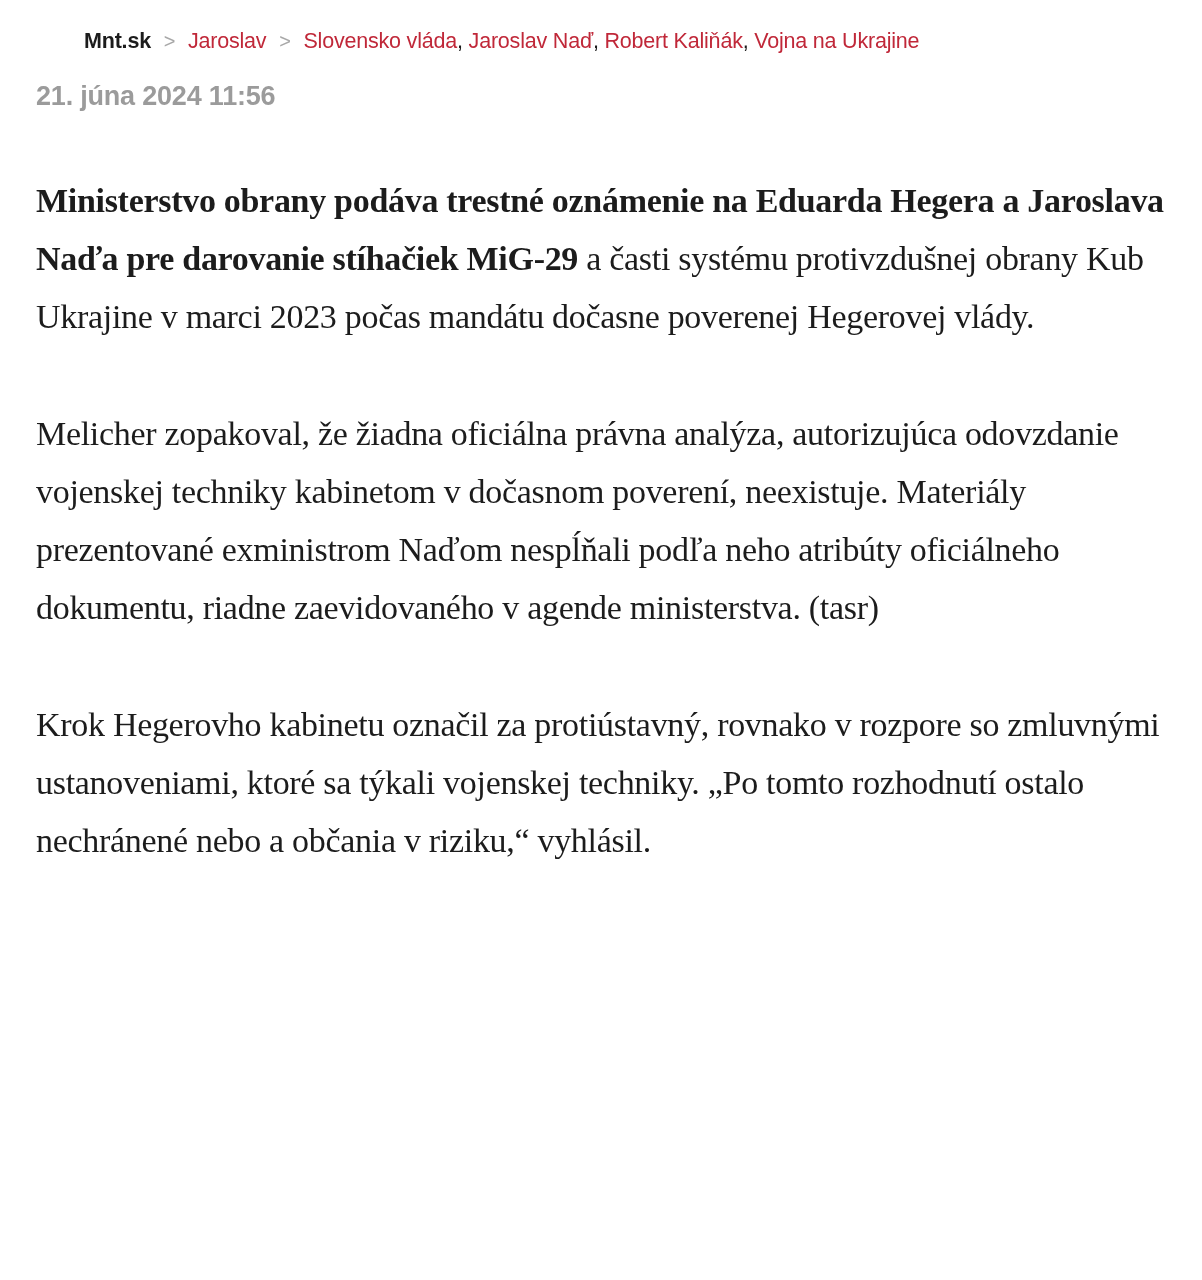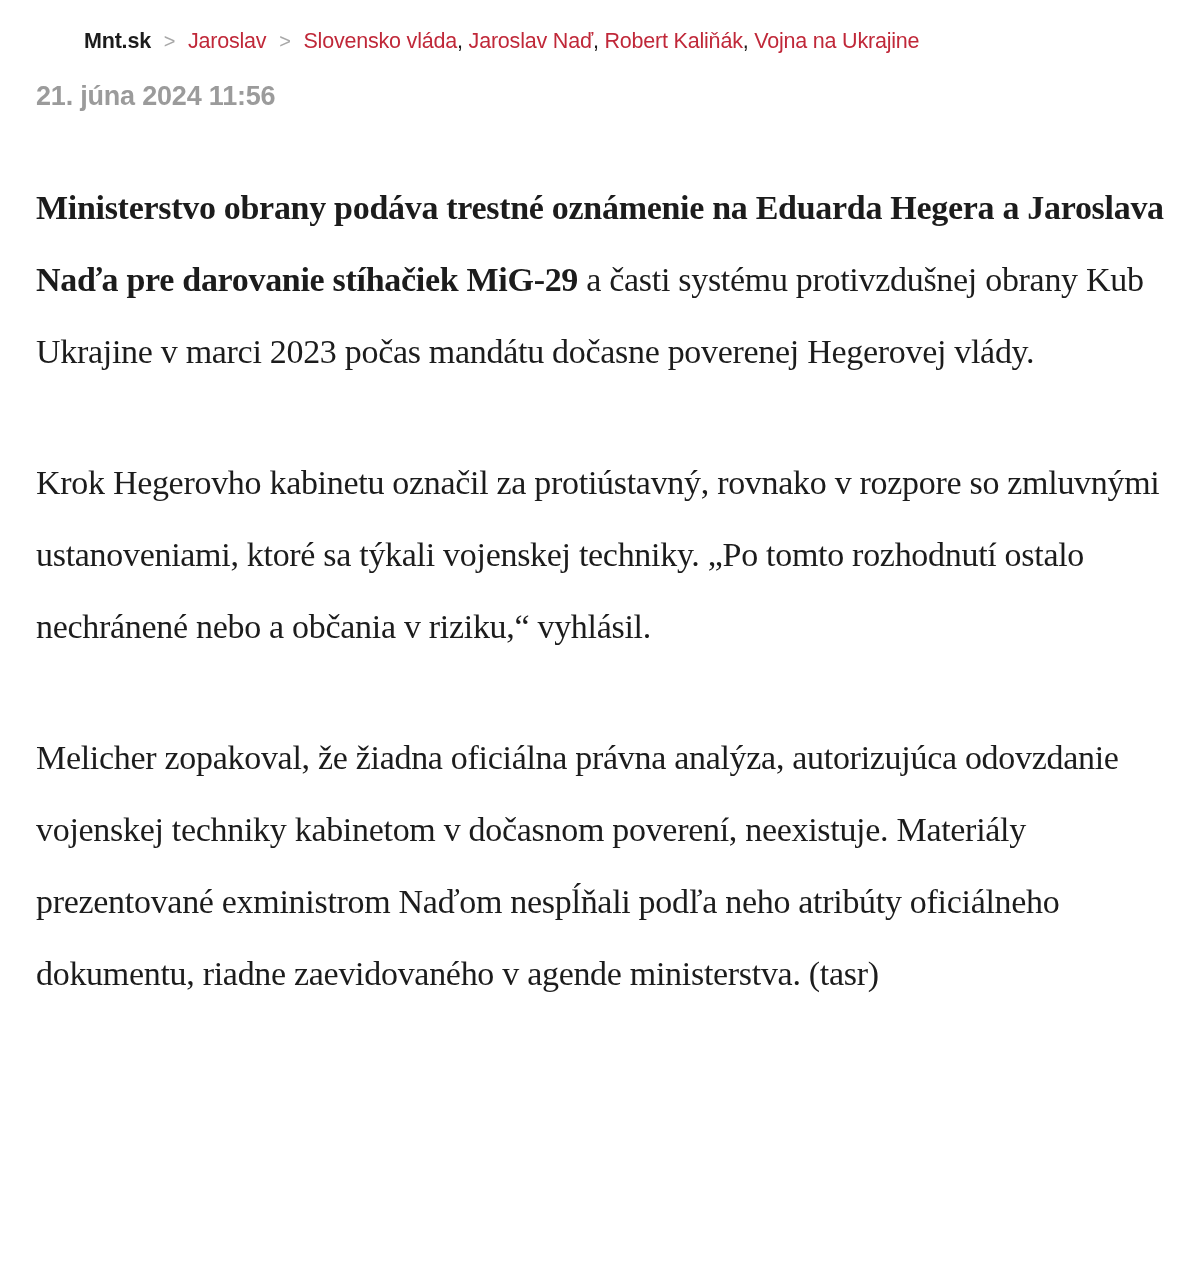--- a/index.html
+++ b/index.html
@@ -37,21 +37,21 @@
     color:var(--muted, #9b9b9b);
     font-weight:bold;
   }
 
   
   .article {
     margin-top:60px;
     width:1132px;
     font-family:"Liberation Serif","DejaVu Serif",serif;
     font-size:34px;
-    line-height:72px;
+    line-height:58px;
     letter-spacing:-0.3px;
     color:var(--text, #1c1c1c);
   }
   .article p { margin:0 0 59px 0; }
   .article strong { font-weight:700; }
 </style>
 </head>
 <body>
 
 <div class="page">
@@ -61,17 +61,17 @@
     <span class="bc-sep">&gt;</span>
     <a class="bc-link">Jaroslav</a>
     <span class="bc-sep">&gt;</span>
     <span id="bc-tags"><a class="bc-link">Slovensko vláda</a>, <a class="bc-link">Jaroslav Naď</a>, <a class="bc-link">Robert Kaliňák</a>, <a class="bc-link">Vojna na Ukrajine</a></span>
   </nav>
 
   <div class="date">21. júna 2024 11:56</div>
 
   <article class="article" id="article-body">
       <p><strong>Ministerstvo obrany podáva trestné oznámenie na Eduarda Hegera a Jaroslava Naďa pre darovanie stíhačiek MiG-29</strong><span> a časti systému protivzdušnej obrany Kub Ukrajine v marci 2023 počas mandátu dočasne poverenej Hegerovej vlády.</span></p>
+      <p><span>Melicher zopakoval, že žiadna oficiálna právna analýza, autorizujúca odovzdanie vojenskej techniky kabinetom v dočasnom poverení, neexistuje. Materiály prezentované exministrom Naďom nespĺňali podľa neho atribúty oficiálneho dokumentu, riadne zaevidovaného v agende ministerstva. (tasr)</span></p>
       <p><span>Krok Hegerovho kabinetu označil za protiústavný, rovnako v rozpore so zmluvnými ustanoveniami, ktoré sa týkali vojenskej techniky. „Po tomto rozhodnutí ostalo nechránené nebo a občania v riziku,“ vyhlásil.</span></p>
-      <p><span>Melicher zopakoval, že žiadna oficiálna právna analýza, autorizujúca odovzdanie vojenskej techniky kabinetom v dočasnom poverení, neexistuje. Materiály prezentované exministrom Naďom nespĺňali podľa neho atribúty oficiálneho dokumentu, riadne zaevidovaného v agende ministerstva. (tasr)</span></p>
     </article>
 
 </div>
 
 </body></html>

